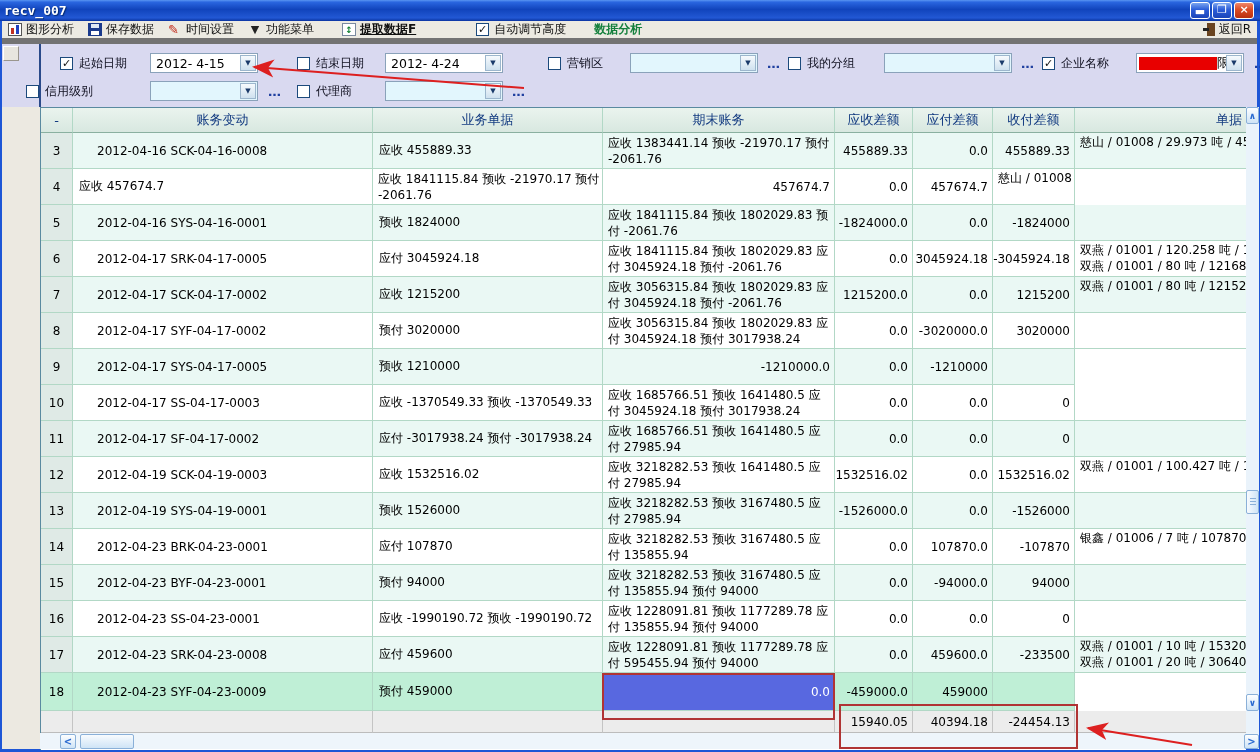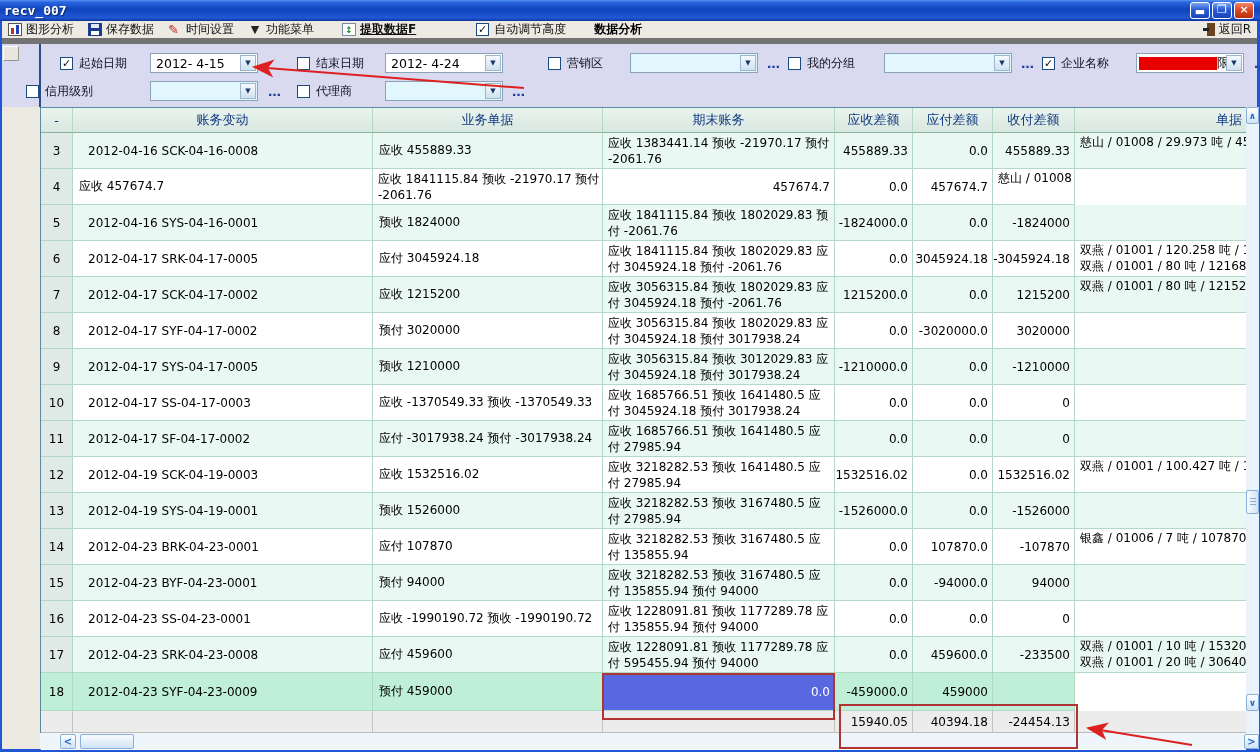--- a/index.html
+++ b/index.html
@@ -20,21 +20,21 @@
   .winbtn.close { background:linear-gradient(180deg,#f0876a,#da4a24 45%,#b83010); }
   .winbtn.min span { display:inline-block; transform:translateY(2px); }
 
   
   #toolbar { position:absolute; left:0; top:21px; width:1255px; height:23px; background:#eceae2;
     border-bottom:6px solid #737373; display:flex; align-items:center; padding:0 6px; color:#111; }
   .tb-item { display:flex; align-items:center; gap:4px; margin-right:14px; cursor:default; white-space:nowrap; }
   .tb-item.accent .tb-label { font-weight:bold; text-decoration:underline; }
   .tb-sep { width:14px; }
   #tb-auto { display:flex; align-items:center; gap:5px; margin-left:46px; }
-  #tb-analysis { margin-left:28px; font-weight:bold; color:#000000; }
+  #tb-analysis { margin-left:28px; font-weight:bold; color:#15803d; }
   #tb-return { margin-left:auto; display:flex; align-items:center; gap:4px; }
   .icon { display:inline-block; width:14px; height:13px; position:relative; }
   .ic-chart { border:1px solid #555; background:#fff; }
   .ic-chart::before { content:""; position:absolute; left:2px; bottom:1px; width:3px; height:6px; background:#c03020; }
   .ic-chart::after  { content:""; position:absolute; left:7px; bottom:1px; width:3px; height:9px; background:#2040c0; }
   .ic-save { background:#1a3a8c; }
   .ic-save::before { content:""; position:absolute; left:3px; top:1px; width:8px; height:4px; background:#dfe8f4; }
   .ic-save::after  { content:""; position:absolute; left:3px; bottom:1px; width:8px; height:4px; background:#fff; }
   .ic-pencil { color:#c02818; font-size:13px; line-height:13px; }
   .ic-down  { color:#222; font-size:11px; line-height:13px; text-align:center; }
@@ -69,21 +69,21 @@
     display:flex; align-items:center; justify-content:center; border-bottom:1px solid #8ab0a0; }
   #ghead .h-bills { justify-content:flex-end; padding-right:4px; }
   .drow .gcell { height:36px; font-size:12px; color:#000; }
   .drow.tint .gcell { background:#eaf8f4; }
   .drow.hl .gcell { background:#bfefd6; }
   .drow.hl .gcell { height:38px; }
   .c-num { display:flex; align-items:center; justify-content:center; color:#1a3aa0; font-size:12.5px;
     background:#dfeae6; }
   .drow.tint .c-num, .drow .c-num { background:#dfeae6; }
   .drow.hl .c-num { background:#bfefd6; }
-  .c-doc { display:flex; align-items:center; padding-left:15px; white-space:nowrap; }
+  .c-doc { display:flex; align-items:center; padding-left:24px; white-space:nowrap; }
   .c-change { display:flex; align-items:center; padding-left:6px; white-space:nowrap; }
   .c-period { padding:2px 2px 0 5px; line-height:16px; word-break:break-all; }
   .c-amt { display:flex; align-items:center; justify-content:flex-end; padding-right:4px; }
   .c-amt.sel { background:#5868e0 !important; color:#fff; }
   .c-bills { padding:1px 0 0 5px; line-height:16px; white-space:nowrap; }
   #gsummary .gcell { height:22px; background:#ececec; border-bottom:1px solid #bcbcbc;
     border-right:1px solid #c4c4c4; font-size:12px; }
   #gsummary .c-amt { background:#ececec; }
 
   
@@ -329,21 +329,20 @@
           <div class="gcell c-period">应收 3056315.84  预收 1802029.83  应付 3045924.18  预付 3017938.24</div>
           <div class="gcell c-amt">0.0</div>
           <div class="gcell c-amt">-3020000.0</div>
           <div class="gcell c-amt">3020000</div>
           <div class="gcell c-bills"></div>
         </div>
         <div class="grow drow tint">
           <div class="gcell c-num">9</div>
           <div class="gcell c-doc">2012-04-17 SYS-04-17-0005</div>
           <div class="gcell c-change">预收 1210000</div>
-          <div class="gcell c-period">应收 3056315.84  预收 3012029.83  应付 3045924.18  预付 3017938.24</div>
           <div class="gcell c-amt">-1210000.0</div>
           <div class="gcell c-amt">0.0</div>
           <div class="gcell c-amt">-1210000</div>
           <div class="gcell c-bills"></div>
         </div>
         <div class="grow drow">
           <div class="gcell c-num">10</div>
           <div class="gcell c-doc">2012-04-17 SS-04-17-0003</div>
           <div class="gcell c-change">应收 -1370549.33  预收 -1370549.33</div>
           <div class="gcell c-period">应收 1685766.51  预收 1641480.5  应付 3045924.18  预付 3017938.24</div>

